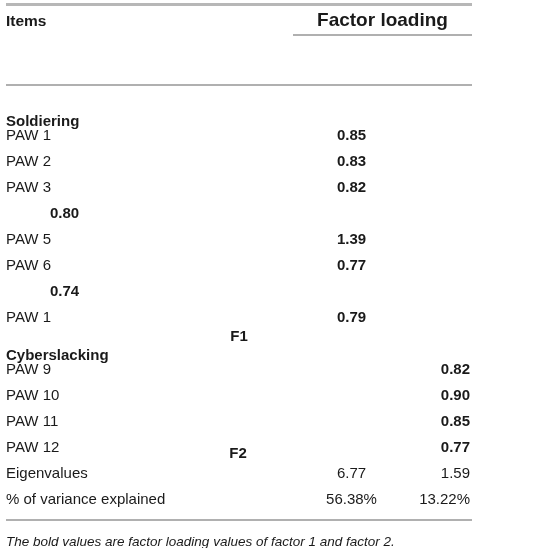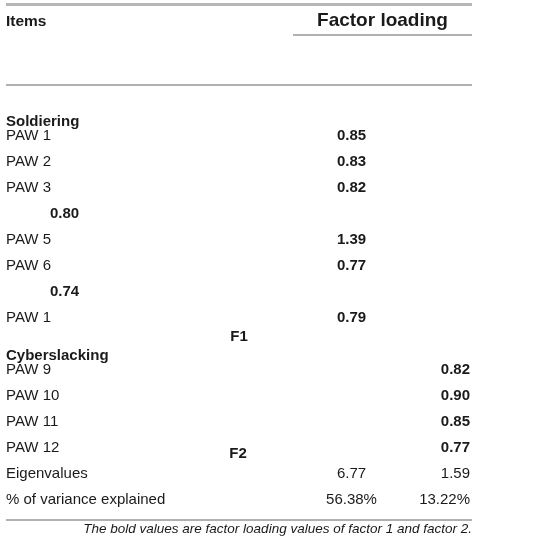--- a/index.html
+++ b/index.html
@@ -124,22 +124,22 @@
   }
   .bold-val {
     font-weight: bold;
   }
 
   
   .foot-gap-top { height: 8px; }
   .footnote {
     font-style: italic;
     font-size: 13.5px;
+    padding-top: 13px;
     color: #1a1a1a;
-    text-align: right;
   }
 </style>
 </head>
 <body>
 
 <div class="table-wrap">
 
   <div class="rule-top"></div>
 
   <div class="head-row1">

